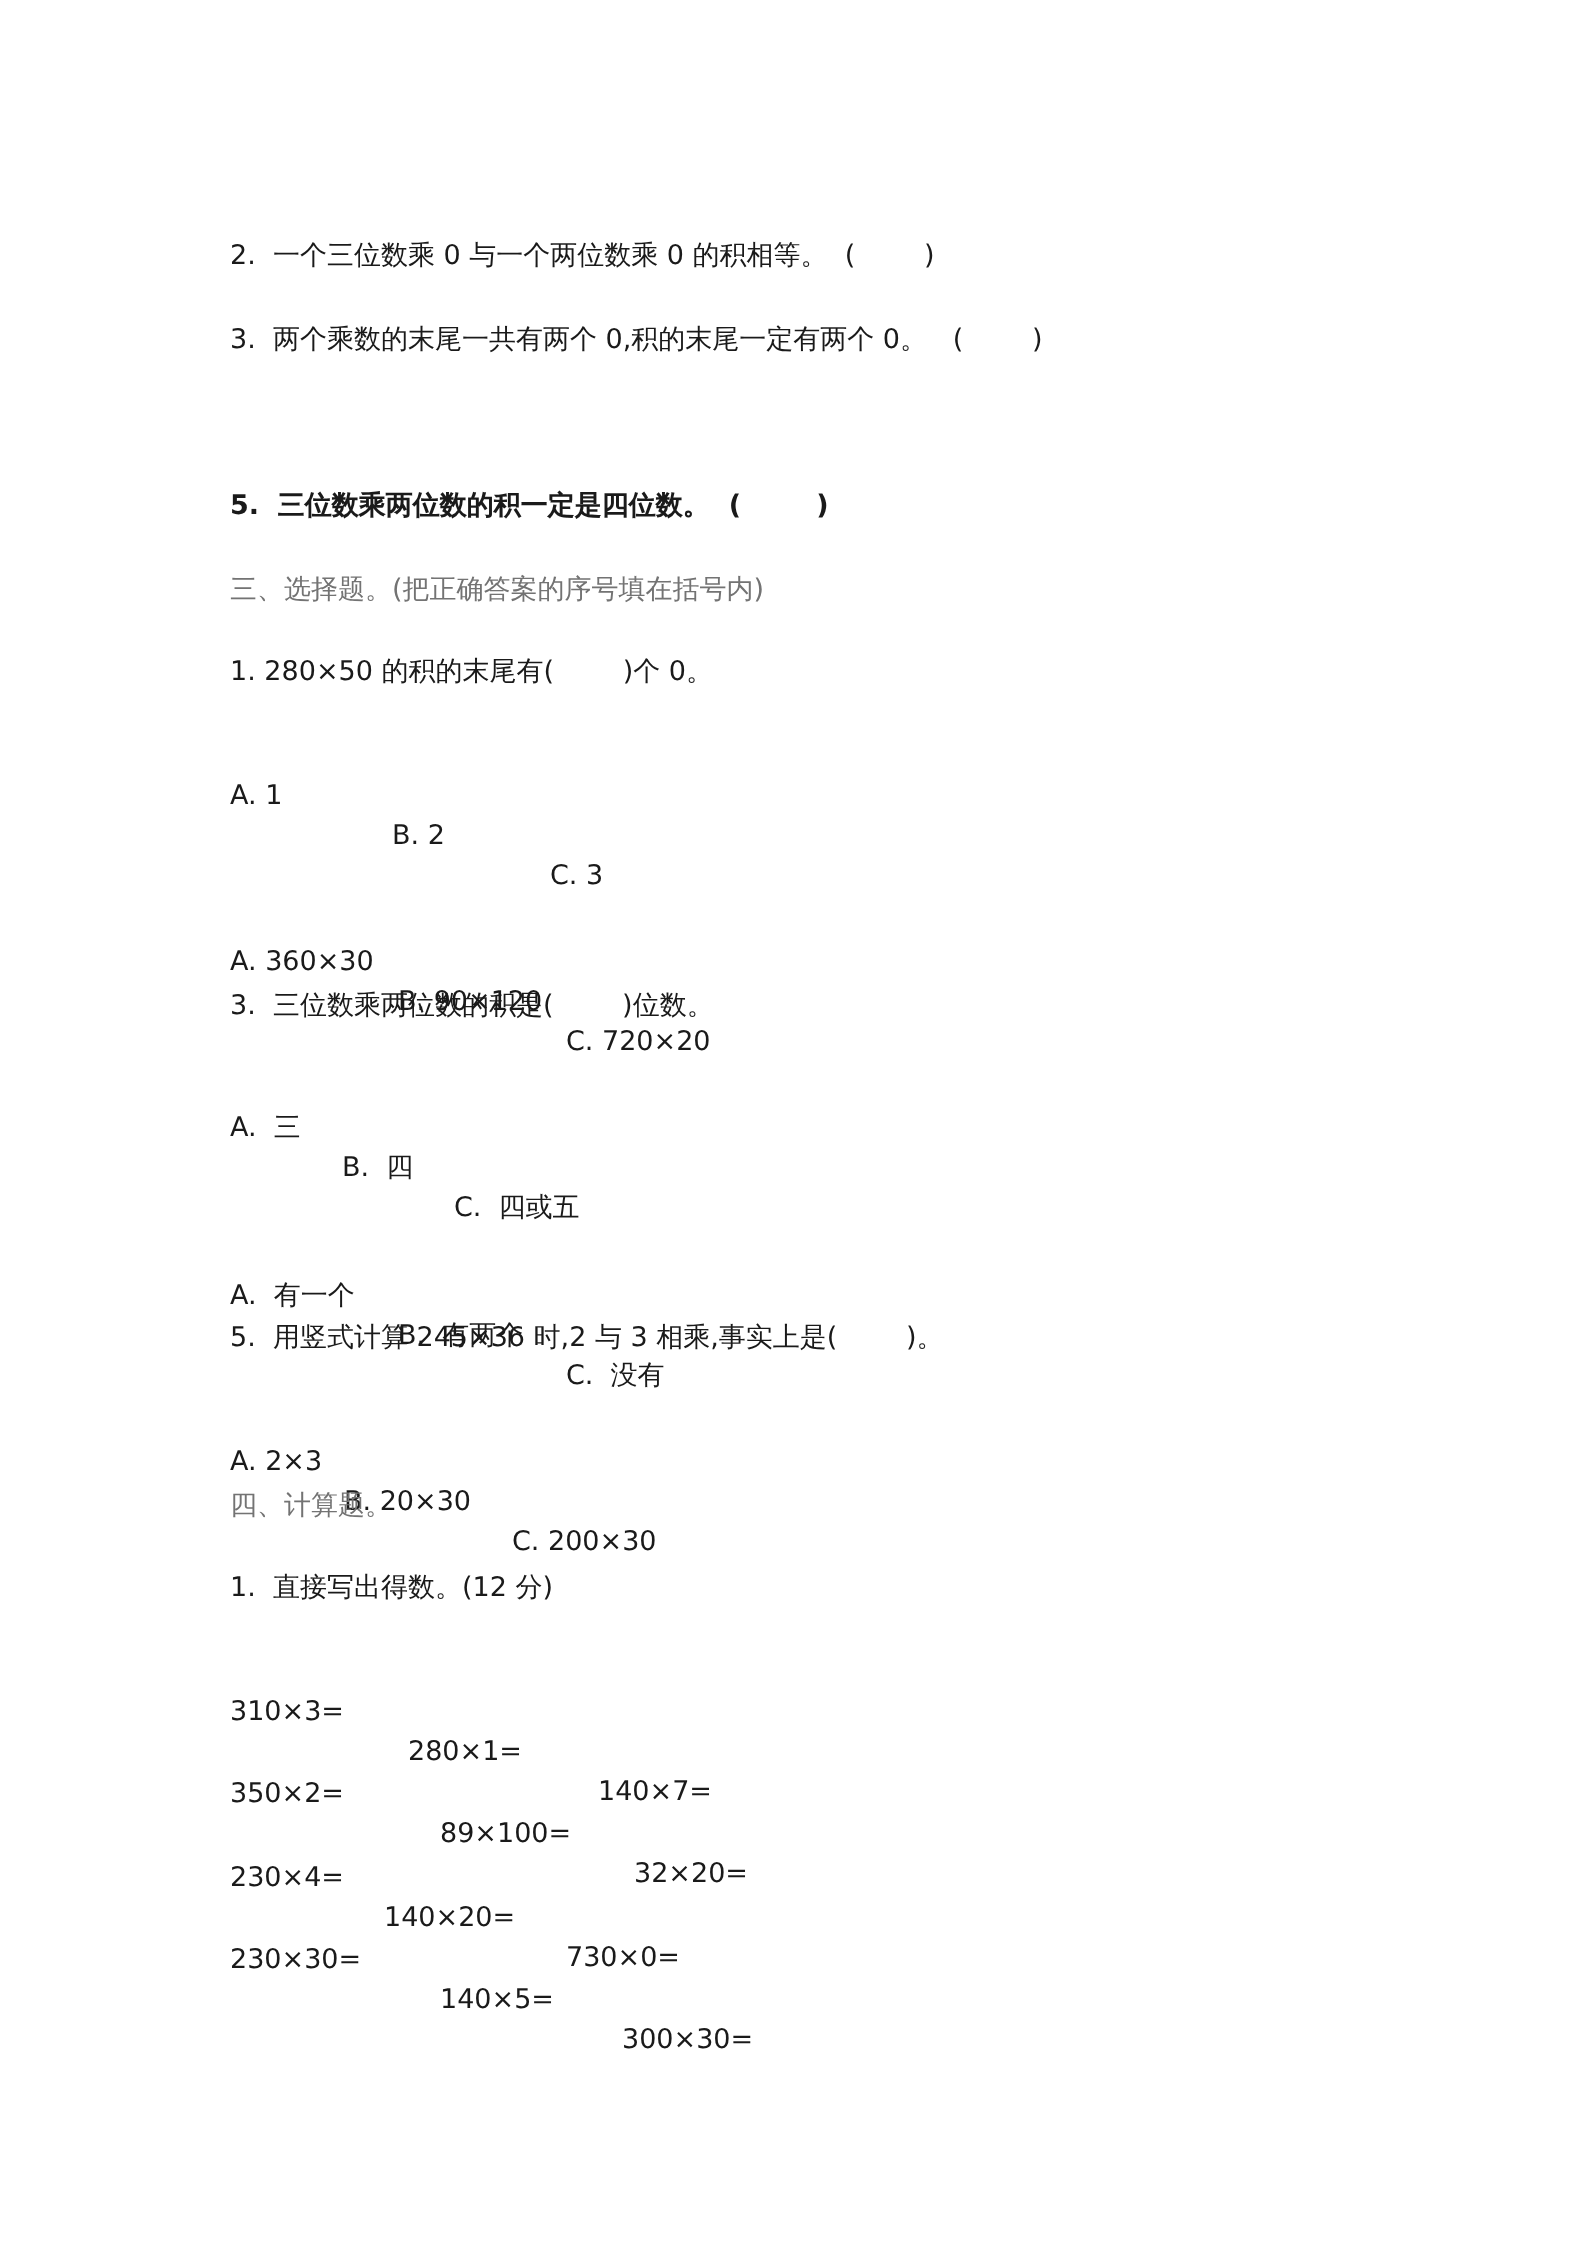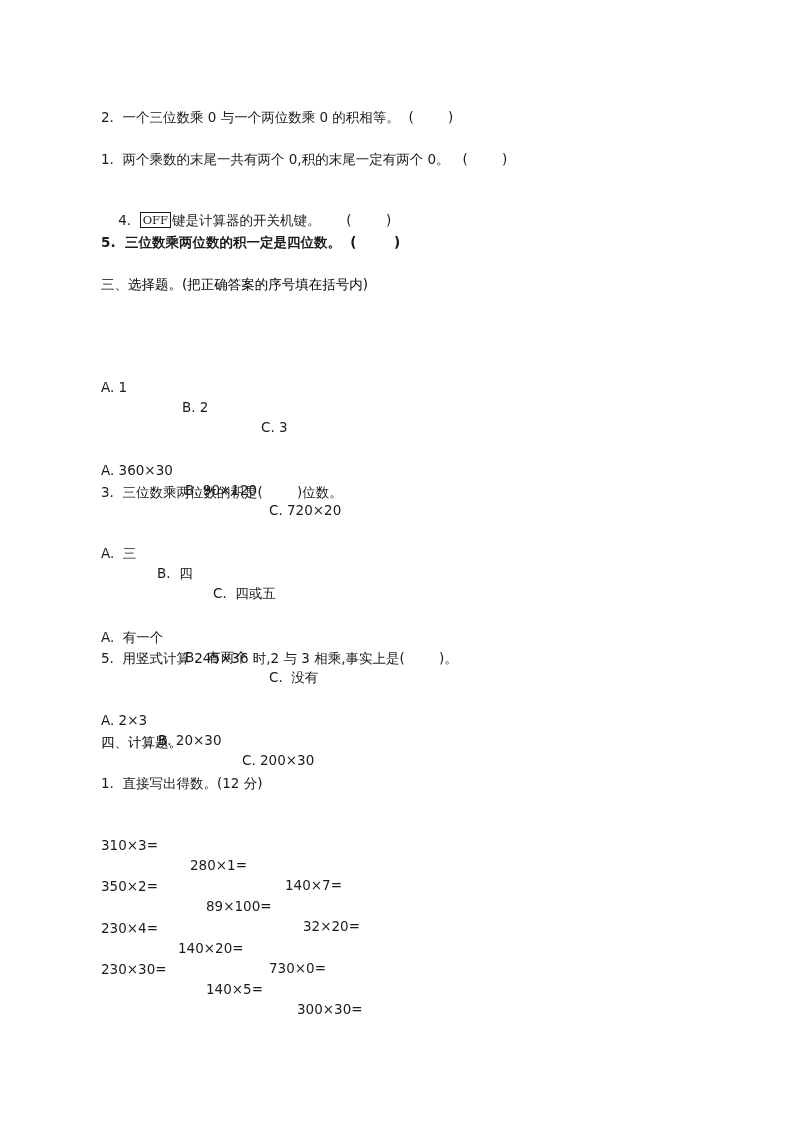--- a/index.html
+++ b/index.html
@@ -17,29 +17,30 @@
     }
     .page {
       position: absolute;
       left: 0;
       top: 0;
       width: 793px;
       height: 1122px;
     }
     .line {
       position: absolute;
-      left: 101px;
+      left: 115px;
       height: 20px;
       line-height: 20px;
       font-size: 13.5px;
       white-space: pre;
       letter-spacing: 0;
+      margin-top: 11px;
     }
     .heading {
-      color: #000000;
+      color: #737373;
     }
     .offkey {
       display: inline-block;
       border: 1px solid #1a1a1a;
       font-family: "DejaVu Serif", "Liberation Serif", serif;
       font-size: 11.5px;
       line-height: 14px;
       padding: 0 2px;
       margin-right: 1px;
       vertical-align: 1px;
@@ -48,28 +49,26 @@
       position: absolute;
       white-space: pre;
     }
   </style>
 </head>
 <body>
 
 <div class="page">
 
   <div class="line" style="top:107px;">2.  一个三位数乘 0 与一个两位数乘 0 的积相等。  (        )</div>
-  <div class="line" style="top:149px;">1.  两个乘数的末尾一共有两个 0,积的末尾一定有两个 0。   (        )</div>
-  <div class="line" style="top:190px;">
-    <span>4.  </span><span class="offkey">OFF</span><span>键是计算器的开关机键。      (        )</span>
-  </div>
+  <div class="line" style="top:149px;">3.  两个乘数的末尾一共有两个 0,积的末尾一定有两个 0。   (        )</div>
   <div class="line" style="top:232px;font-weight:bold;">5.  三位数乘两位数的积一定是四位数。  (        )</div>
 
   <div class="line heading" style="top:274px;">三、选择题。(把正确答案的序号填在括号内)</div>
 
+  <div class="line" style="top:315px;">1. 280×50 的积的末尾有(        )个 0。</div>
   <div class="line" style="top:357px;">
     <span class="opt" style="left:0px;">A. 1</span>
     <span class="opt" style="left:81px;">B. 2</span>
     <span class="opt" style="left:160px;">C. 3</span>
   </div>
 
   <div class="line" style="top:440px;">
     <span class="opt" style="left:0px;">A. 360×30</span>
     <span class="opt" style="left:84px;">B. 90×120</span>
     <span class="opt" style="left:168px;">C. 720×20</span>

